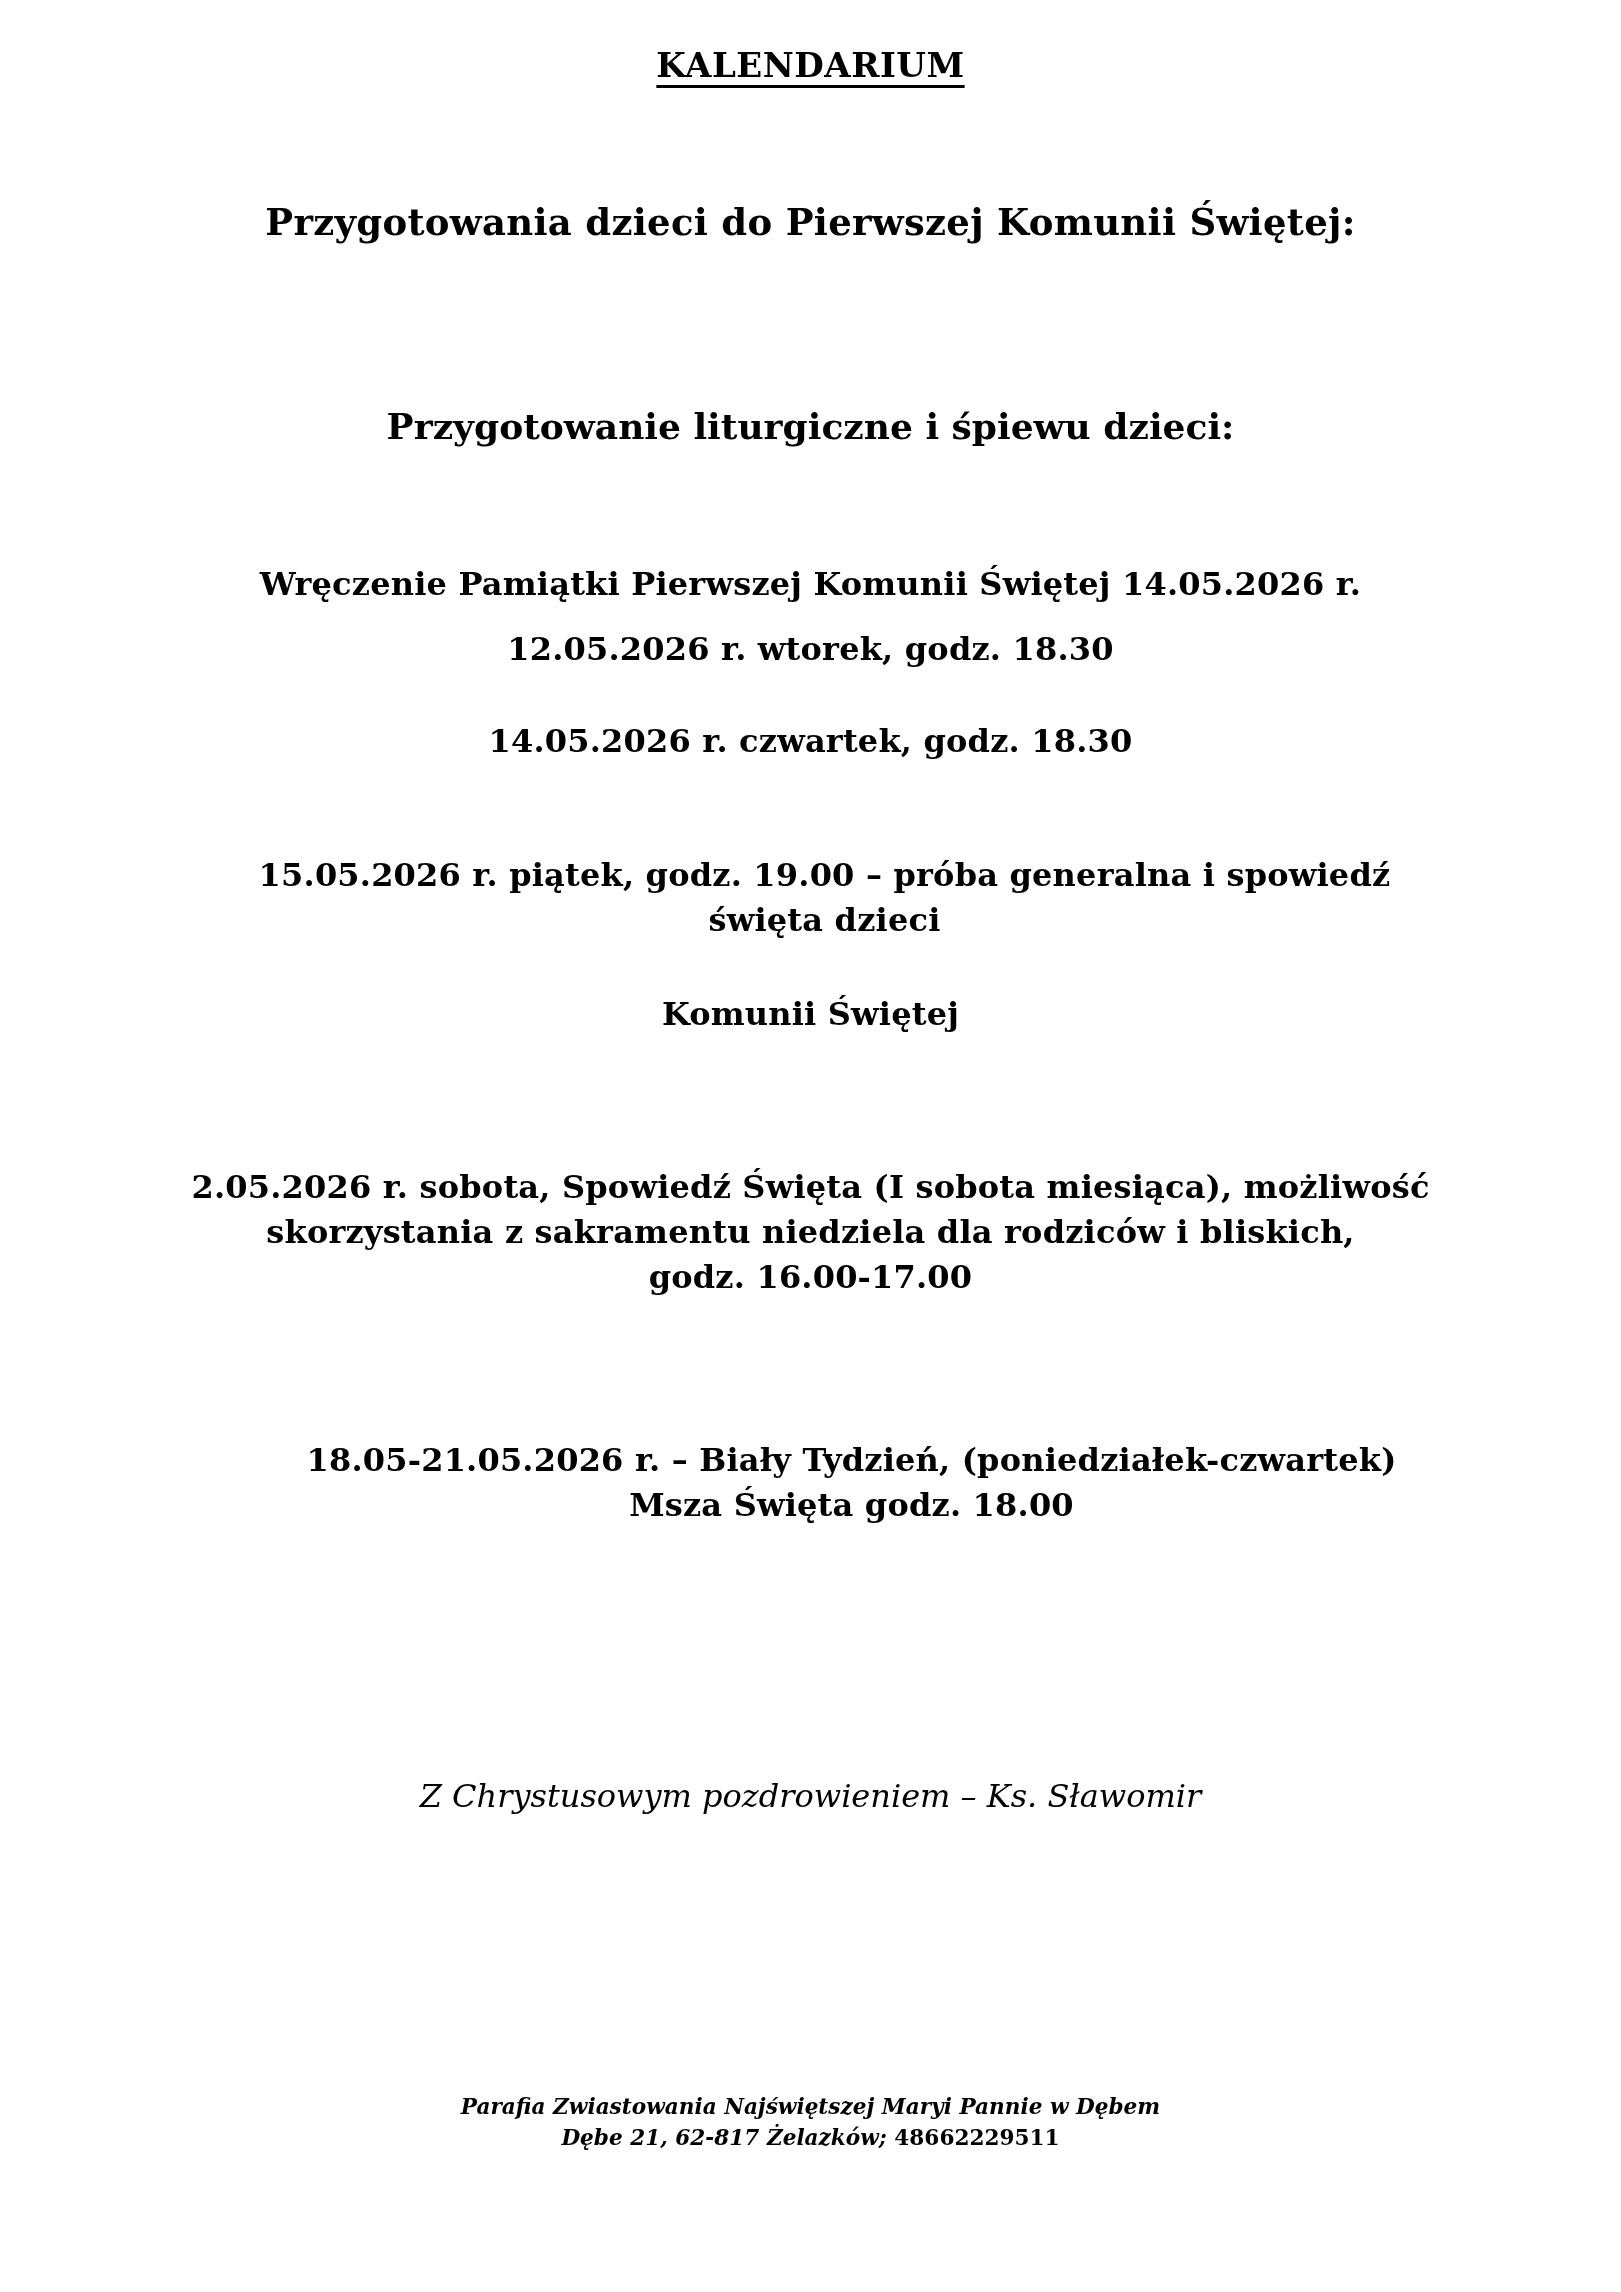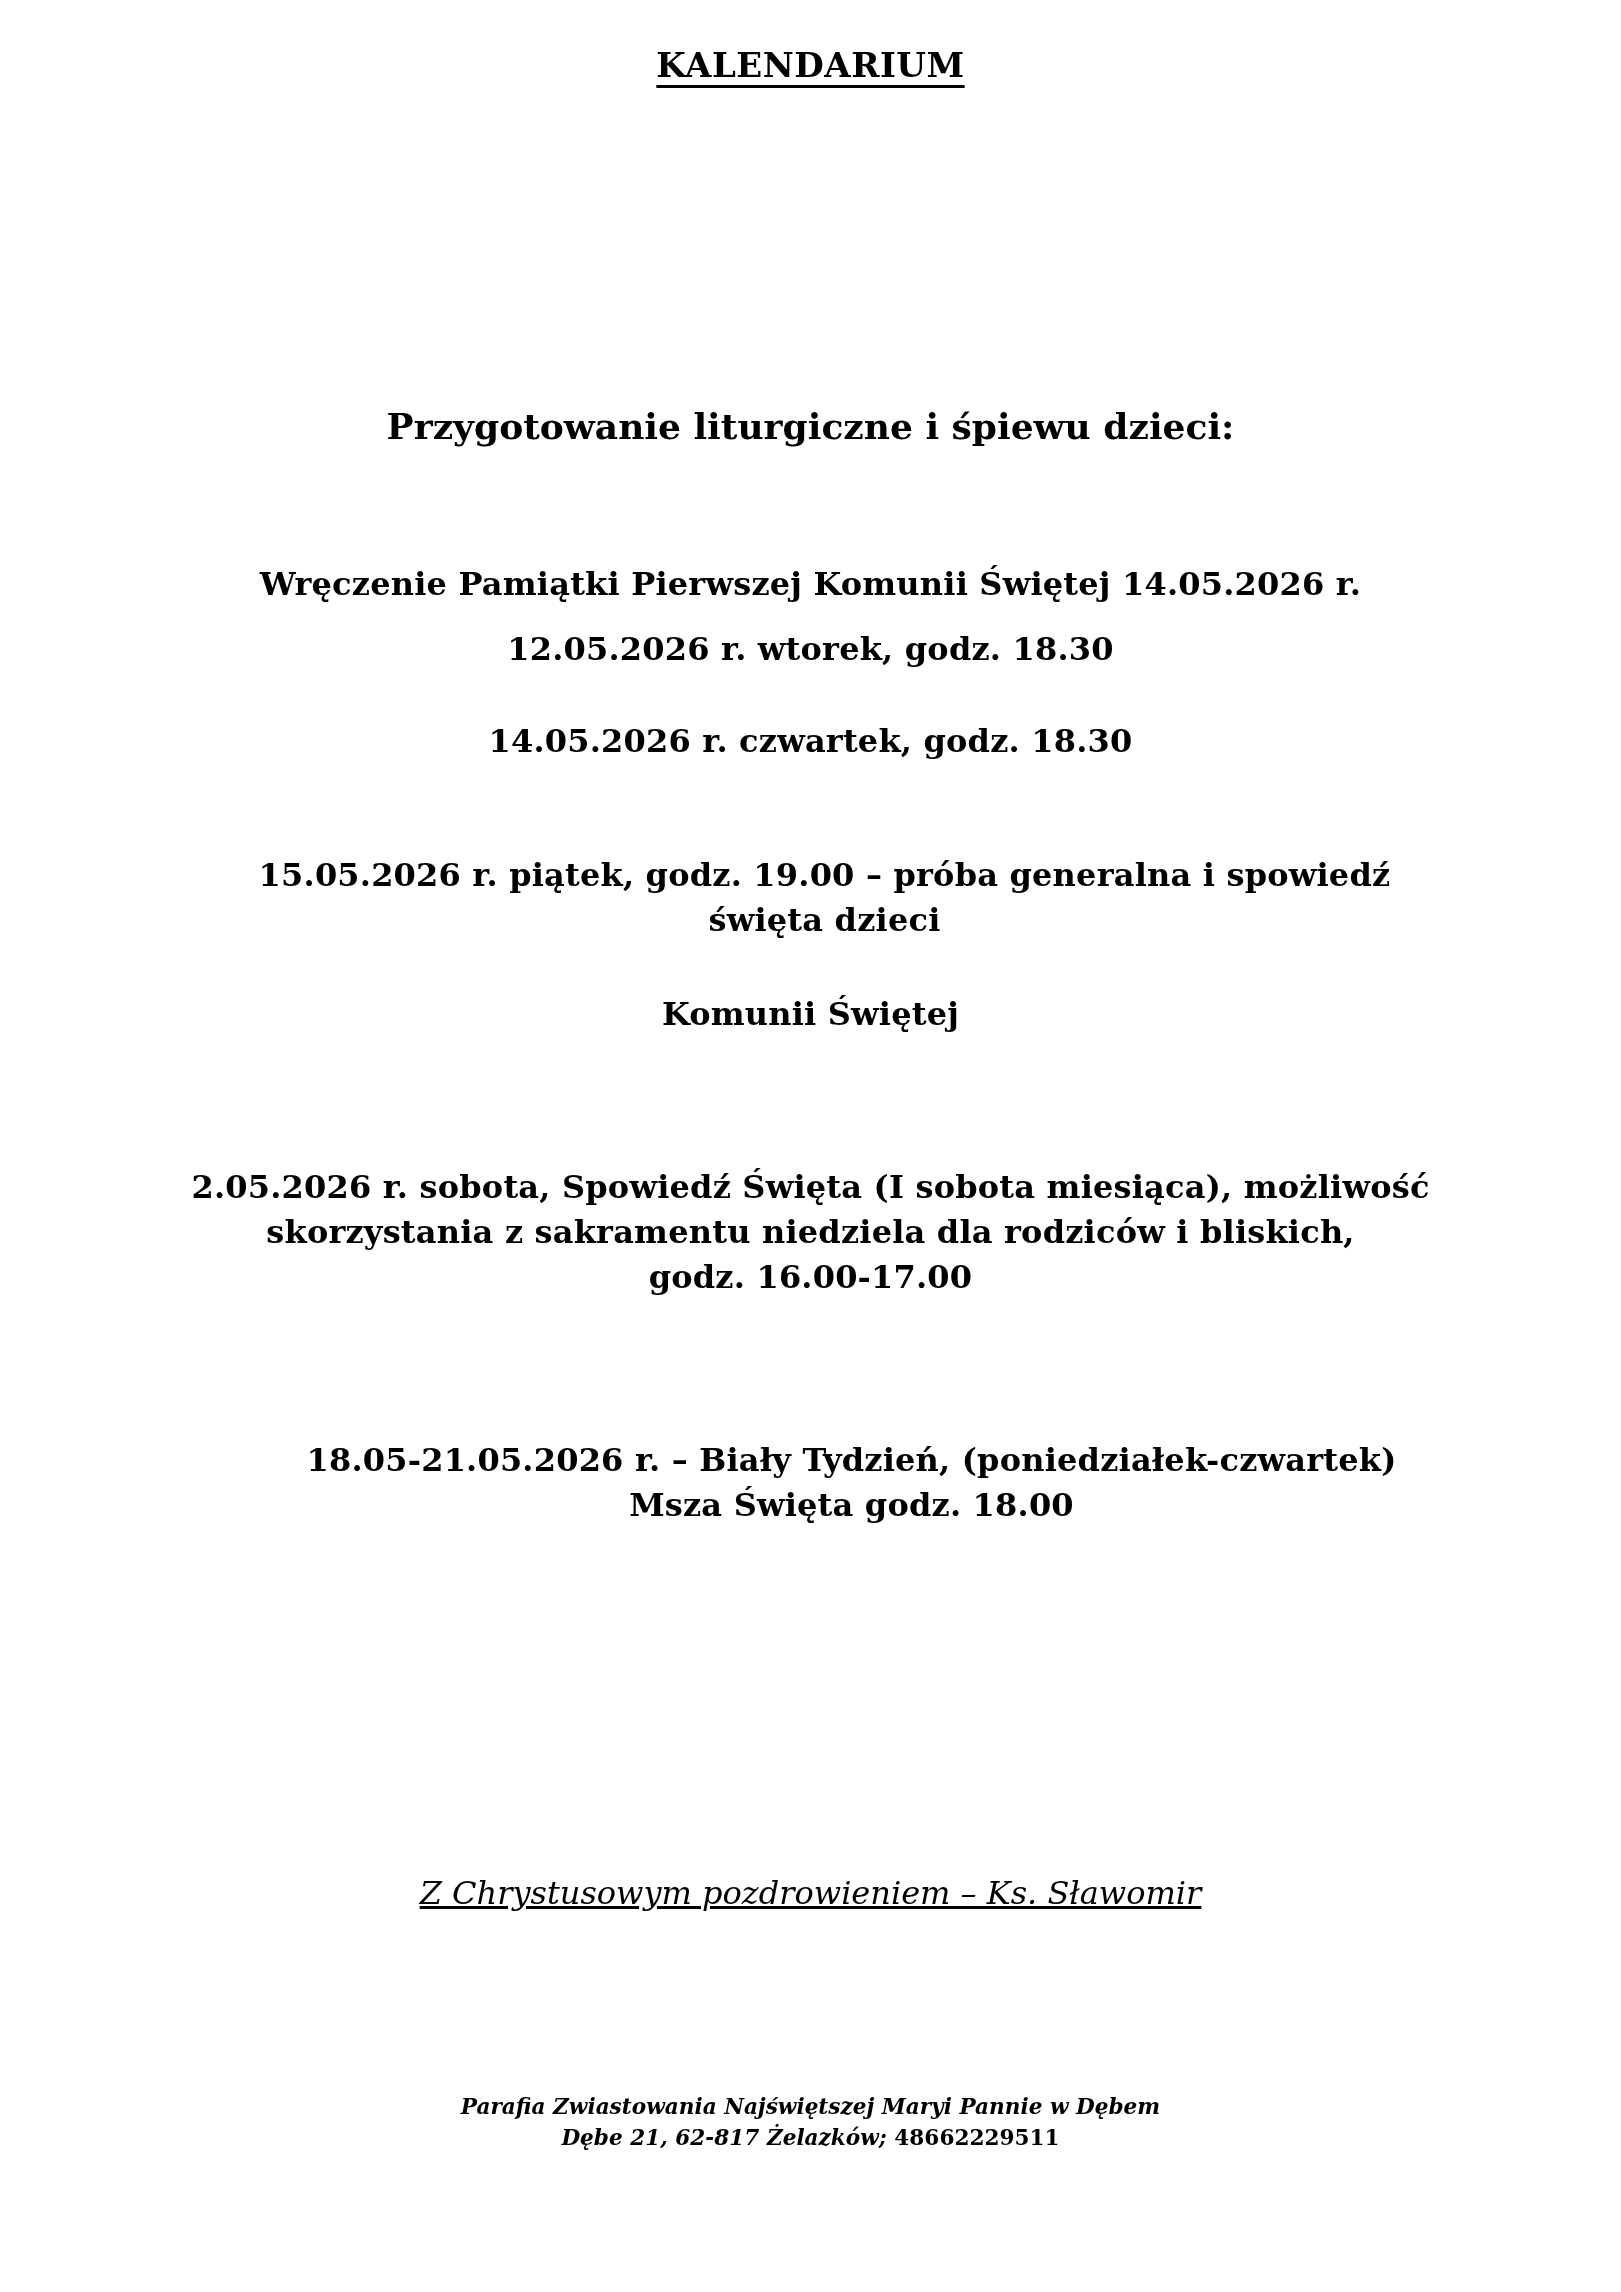--- a/index.html
+++ b/index.html
@@ -59,42 +59,42 @@
     .e5 { top: 992px; }
     .e6 { top: 1165px; }
     .e7 { top: 1438px; padding-left: 41px; }
     .multiline {
       white-space: normal;
     }
     .multiline span {
       display: block;
     }
     .signature {
-      top: 1874px;
+      top: 1777px;
       font-size: 32px;
       font-weight: normal;
       font-style: italic;
-      text-decoration: underline;
     }
     .footer {
       top: 2091px;
       font-size: 21.6px;
       font-style: italic;
       line-height: 31px;
     }
     .footer span { display: block; }
     .footer .phone { font-style: normal; }
   </style>
 </head>
 <body>
 
 <div class="page">
 
   <div class="line title">KALENDARIUM</div>
 
+  <div class="line subtitle">Przygotowania dzieci do Pierwszej Komunii Świętej:</div>
 
   <div class="line section-heading">Przygotowanie liturgiczne i śpiewu dzieci:</div>
 
   <div class="line entry e1">Wręczenie Pamiątki Pierwszej Komunii Świętej 14.05.2026 r.</div>
 
   <div class="line entry e2">12.05.2026 r. wtorek, godz. 18.30</div>
 
   <div class="line entry e3">14.05.2026 r. czwartek, godz. 18.30</div>
 
   <div class="line entry e4 multiline">

